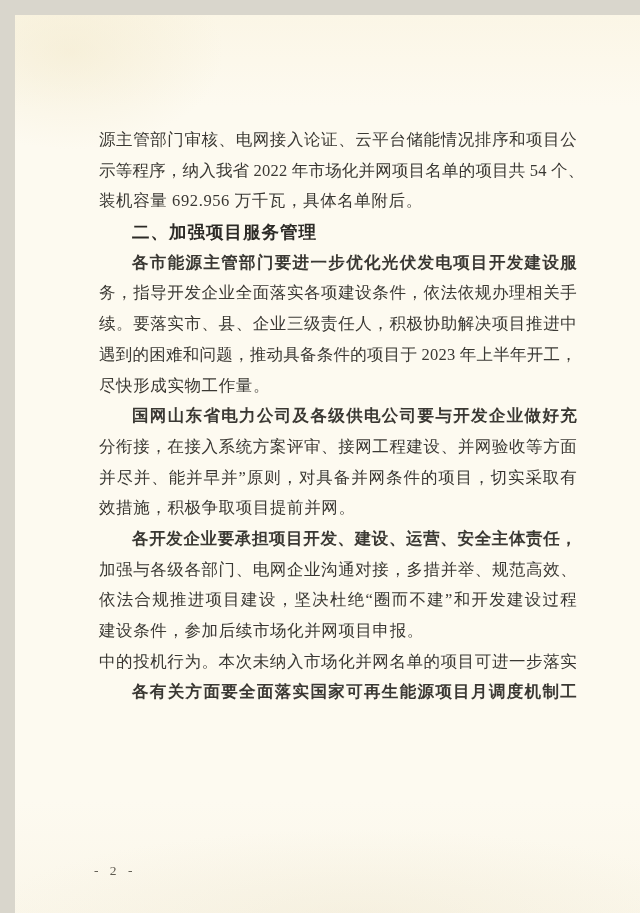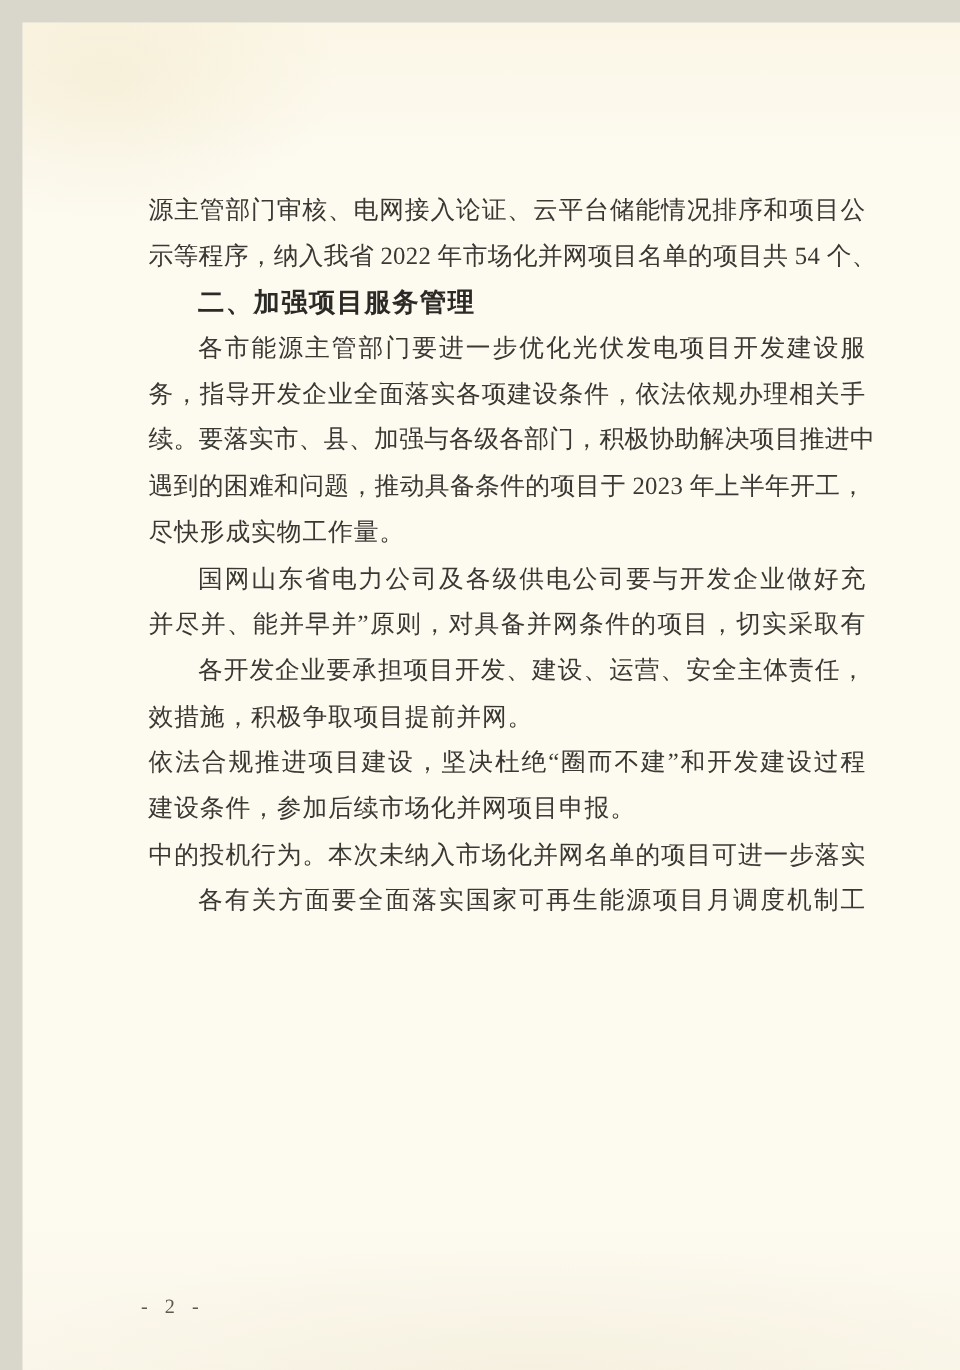--- a/index.html
+++ b/index.html
@@ -54,21 +54,21 @@
     text-justify: inter-character;
     white-space: nowrap;
     overflow: visible;
     letter-spacing: 0.2px;
   }
   .noj {
     text-align: left;
     text-align-last: left;
     letter-spacing: 0.6px;
   }
-  .ind { text-indent: 33px; }
+  .ind { text-indent: 33px; font-weight: bold; }
   .hd {
     font-family: "Liberation Sans", "DejaVu Sans", sans-serif;
     font-weight: 700;
     font-size: 17.5px;
     color: #2c2a26;
     text-align: center;
     text-align-last: left;
     letter-spacing: 1px;
   }
   .page-number {
@@ -82,29 +82,32 @@
     font-family: "Liberation Serif", "DejaVu Serif", serif;
   }
 </style>
 </head>
 <body>
 
 <div class="page">
   <div class="doc">
     <div class="ln">源主管部门审核、电网接入论证、云平台储能情况排序和项目公</div>
     <div class="ln">示等程序，纳入我省 2022 年市场化并网项目名单的项目共 54 个、</div>
+    <div class="ln noj">装机容量 692.956 万千瓦，具体名单附后。</div>
     <div class="ln hd ind">二、加强项目服务管理</div>
     <div class="ln ind">各市能源主管部门要进一步优化光伏发电项目开发建设服</div>
     <div class="ln">务，指导开发企业全面落实各项建设条件，依法依规办理相关手</div>
-    <div class="ln">续。要落实市、县、加强与各级各部门，积极协助解决项目推进中</div>
+    <div class="ln">续。要落实市、县、企业三级责任人，积极协助解决项目推进中</div>
     <div class="ln">遇到的困难和问题，推动具备条件的项目于 2023 年上半年开工，</div>
     <div class="ln noj">尽快形成实物工作量。</div>
     <div class="ln ind">国网山东省电力公司及各级供电公司要与开发企业做好充</div>
+    <div class="ln">分衔接，在接入系统方案评审、接网工程建设、并网验收等方面</div>
     <div class="ln">并尽并、能并早并”原则，对具备并网条件的项目，切实采取有</div>
+    <div class="ln noj">效措施，积极争取项目提前并网。</div>
     <div class="ln ind">各开发企业要承担项目开发、建设、运营、安全主体责任，</div>
-    <div class="ln noj">效措施，积极争取项目提前并网。</div>
+    <div class="ln">加强与各级各部门、电网企业沟通对接，多措并举、规范高效、</div>
     <div class="ln">依法合规推进项目建设，坚决杜绝“圈而不建”和开发建设过程</div>
     <div class="ln noj">建设条件，参加后续市场化并网项目申报。</div>
     <div class="ln">中的投机行为。本次未纳入市场化并网名单的项目可进一步落实</div>
     <div class="ln ind">各有关方面要全面落实国家可再生能源项目月调度机制工</div>
   </div>
   <div class="page-number">- 2 -</div>
 </div>
 
 </body></html>

